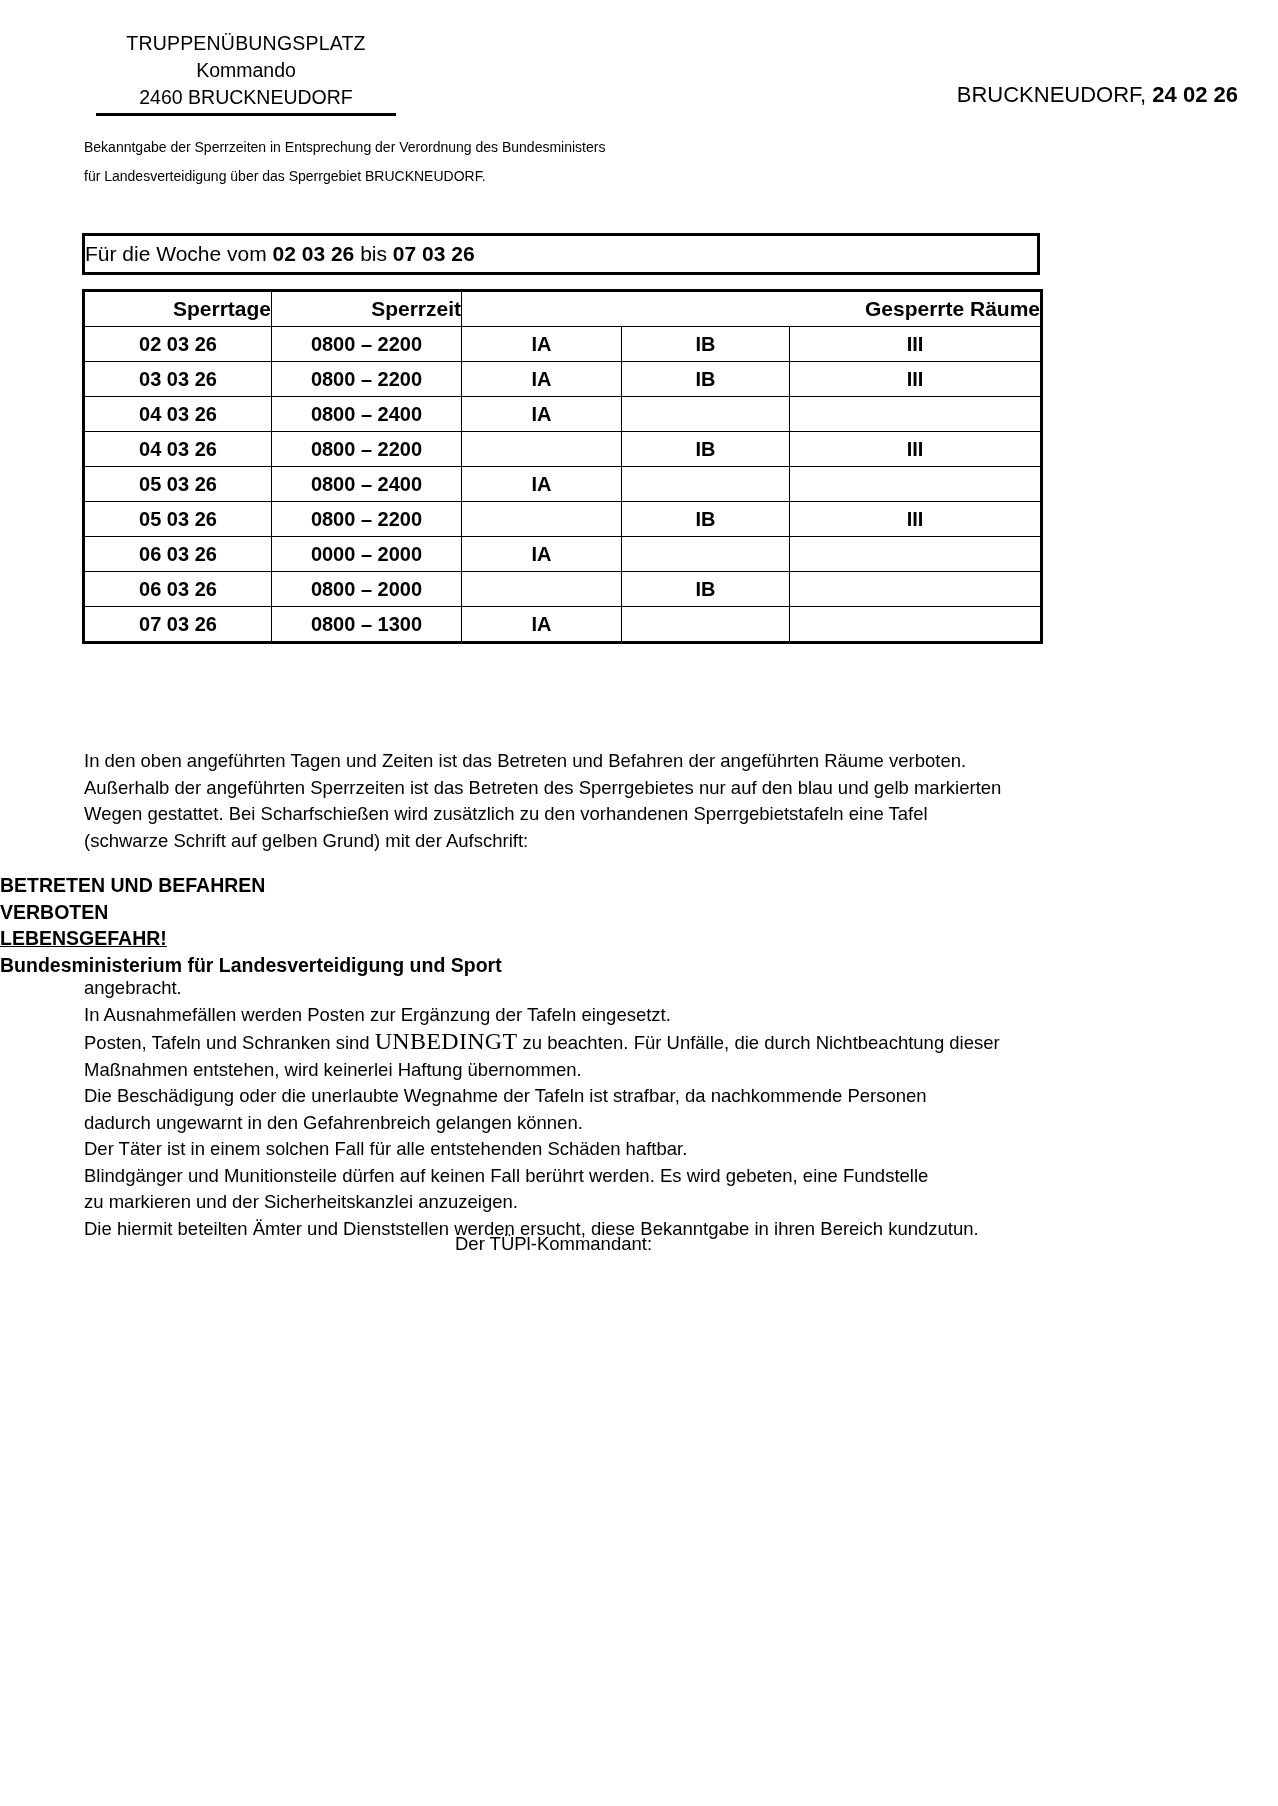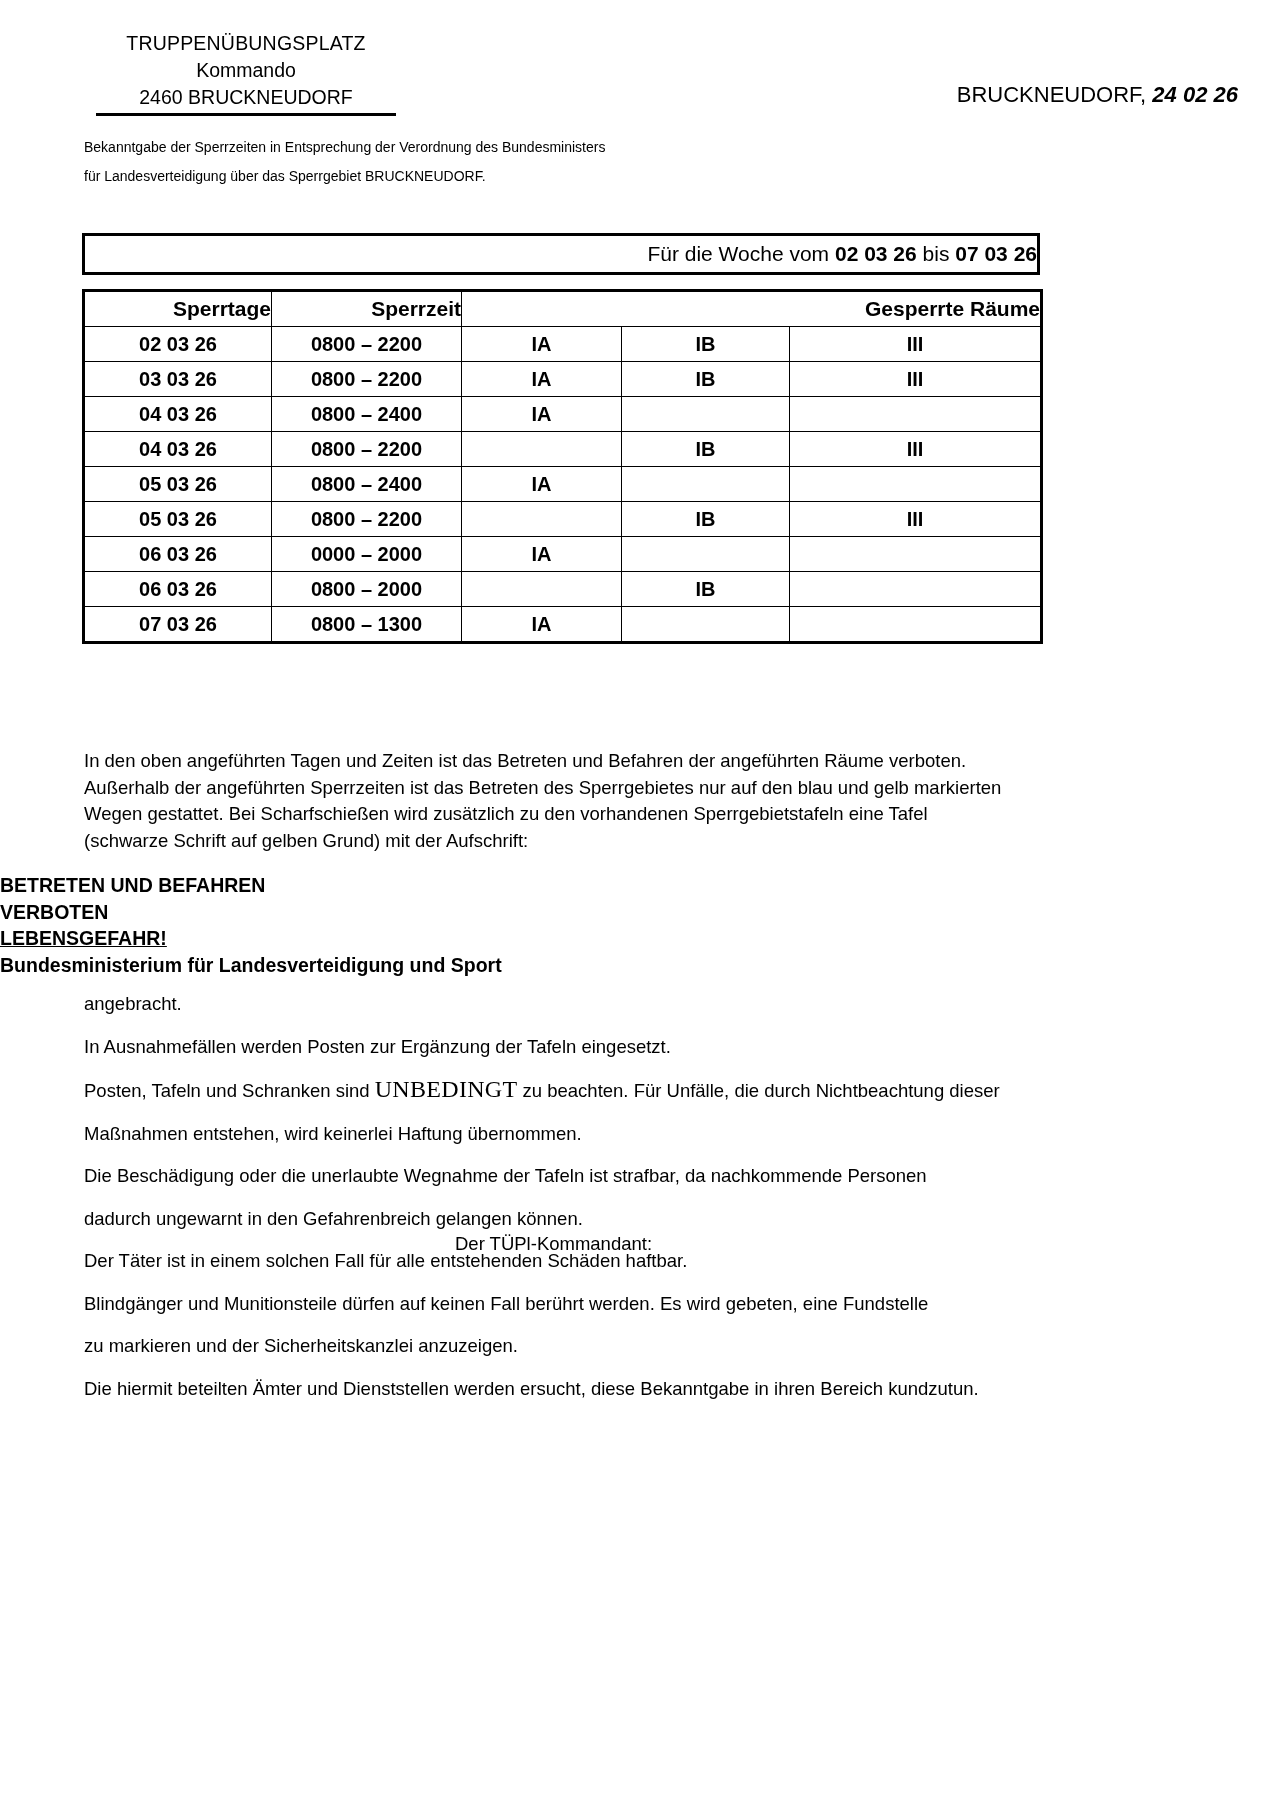--- a/index.html
+++ b/index.html
@@ -35,21 +35,21 @@
   }
   .letterhead div { white-space: nowrap; }
   .lh-line1 { letter-spacing: 0.2px; }
   .place-date {
     position: absolute;
     right: 40px;
     top: 82px;
     font-size: 22px;
     white-space: nowrap;
   }
-  .place-date .date { font-weight: bold; font-style: italic; }
+  .place-date .date { font-weight: bold; }
 
   
   .intro {
     position: absolute;
     left: 84px;
     top: 133px;
     font-size: 14px;
     line-height: 29px;
   }
   .intro div { white-space: nowrap; }
@@ -58,21 +58,21 @@
   .week-box {
     position: absolute;
     left: 82px;
     top: 233px;
     width: 958px;
     height: 42px;
     border: 3px solid #000;
     box-sizing: border-box;
     display: flex;
     align-items: center;
-    justify-content: flex-end;
+    justify-content: flex-start;
     font-size: 21px;
   }
   .week-box b { font-weight: bold; }
 
   
   table.sperr {
     position: absolute;
     left: 82px;
     top: 289px;
     width: 958px;
@@ -141,21 +141,21 @@
   }
   .warn .u { text-decoration: underline; }
 
   .body-bottom {
     position: absolute;
     left: 84px;
     top: 975px;
     font-size: 18.5px;
     line-height: 26.5px;
   }
-  .body-bottom div { white-space: nowrap; margin-top: 16px; }
+  .body-bottom div { white-space: nowrap; }
   .unbedingt {
     font-family: "Liberation Serif", serif;
     font-size: 24px;
     letter-spacing: 0.3px;
   }
 
   .signature {
     position: absolute;
     left: 455px;
     top: 1233px;

